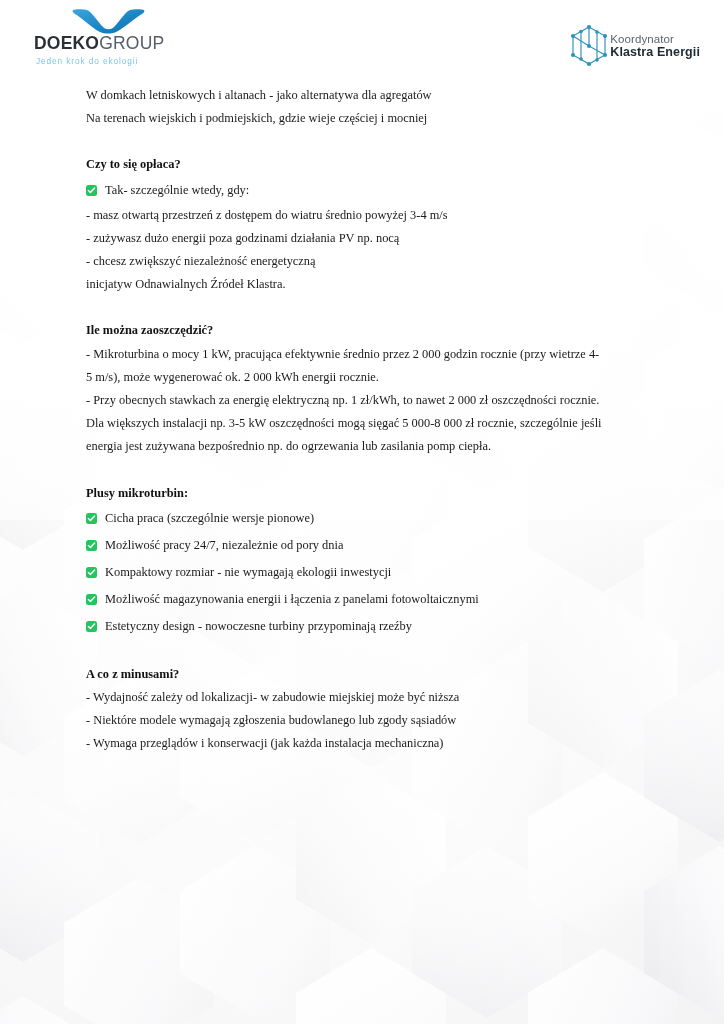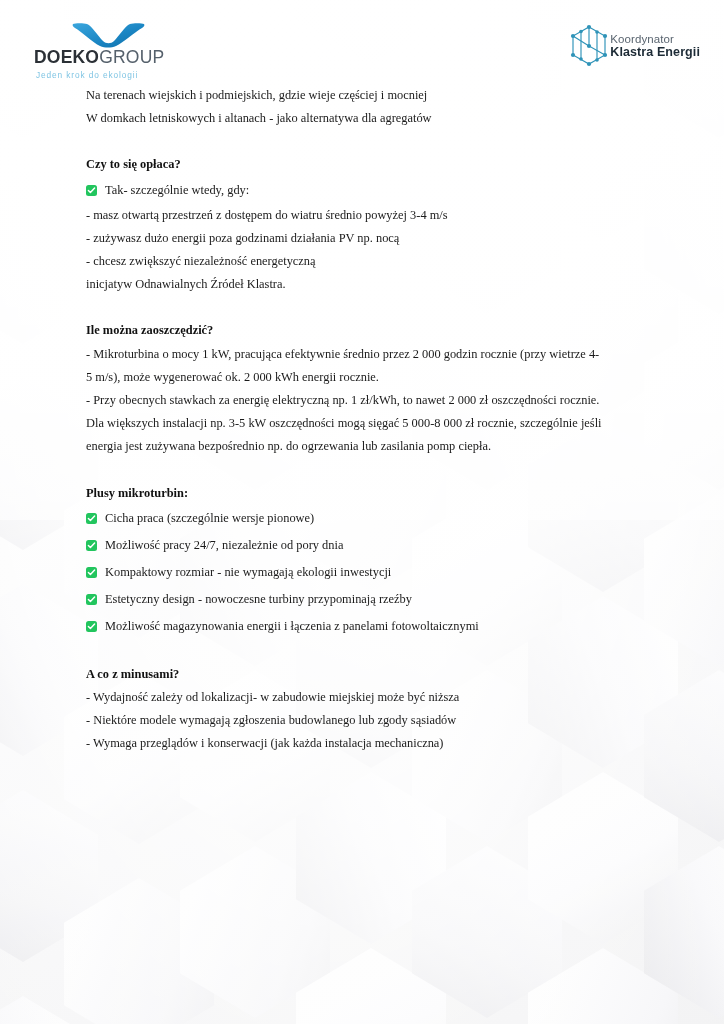--- a/index.html
+++ b/index.html
@@ -57,21 +57,21 @@
   
   .header {
     position: absolute;
     top: 0; left: 0; right: 0;
     height: 86px;
     z-index: 5;
   }
   .logo-left {
     position: absolute;
     left: 34px;
-    top: 22px;
+    top: 8px;
     width: 190px;
   }
   .logo-left .wing { display: block; margin: 0 0 1px 38px; }
   .brand-word {
     font-family: "Liberation Sans", "DejaVu Sans", sans-serif;
     font-size: 17.5px;
     letter-spacing: 0.2px;
     line-height: 1;
     white-space: nowrap;
   }
@@ -252,22 +252,22 @@
       <div class="kk-text">
         <div class="l1">Koordynator</div>
         <div class="l2">Klastra Energii</div>
       </div>
     </div>
 
   </div>
 
   <div class="content">
 
+    <p class="para">W domkach letniskowych i altanach - jako alternatywa dla agregatów</p>
     <p class="para">Na terenach wiejskich i podmiejskich, gdzie wieje częściej i mocniej</p>
-    <p class="para">W domkach letniskowych i altanach - jako alternatywa dla agregatów</p>
 
     <div class="spacer-lg"></div>
 
     <p class="heading">Czy to się opłaca?</p>
 
     <div class="check-row">
       <span class="check-box">
         <svg width="9" height="9" viewBox="0 0 9 9">
             <path d="M1.4,4.6 L3.4,6.6 L7.6,2.0" stroke="#ffffff" stroke-width="1.45" fill="none" stroke-linecap="round" stroke-linejoin="round"></path>
           </svg>
@@ -317,29 +317,29 @@
           </svg>
       </span>
       <span class="check-label">Kompaktowy rozmiar - nie wymagają ekologii inwestycji</span>
     </div>
     <div class="check-row">
       <span class="check-box">
         <svg width="9" height="9" viewBox="0 0 9 9">
             <path d="M1.4,4.6 L3.4,6.6 L7.6,2.0" stroke="#ffffff" stroke-width="1.45" fill="none" stroke-linecap="round" stroke-linejoin="round"></path>
           </svg>
       </span>
+      <span class="check-label">Możliwość magazynowania energii i łączenia z panelami fotowoltaicznymi</span>
+    </div>
+    <div class="check-row">
+      <span class="check-box">
+        <svg width="9" height="9" viewBox="0 0 9 9">
+            <path d="M1.4,4.6 L3.4,6.6 L7.6,2.0" stroke="#ffffff" stroke-width="1.45" fill="none" stroke-linecap="round" stroke-linejoin="round"></path>
+          </svg>
+      </span>
       <span class="check-label">Estetyczny design - nowoczesne turbiny przypominają rzeźby</span>
-    </div>
-    <div class="check-row">
-      <span class="check-box">
-        <svg width="9" height="9" viewBox="0 0 9 9">
-            <path d="M1.4,4.6 L3.4,6.6 L7.6,2.0" stroke="#ffffff" stroke-width="1.45" fill="none" stroke-linecap="round" stroke-linejoin="round"></path>
-          </svg>
-      </span>
-      <span class="check-label">Możliwość magazynowania energii i łączenia z panelami fotowoltaicznymi</span>
     </div>
 
     <div class="spacer-lg"></div>
 
     <p class="heading">A co z minusami?</p>
     <p class="dash-line">- Wydajność zależy od lokalizacji- w zabudowie miejskiej może być niższa</p>
     <p class="dash-line">- Niektóre modele wymagają zgłoszenia budowlanego lub zgody sąsiadów</p>
     <p class="dash-line">- Wymaga przeglądów i konserwacji (jak każda instalacja mechaniczna)</p>
 
   </div>

